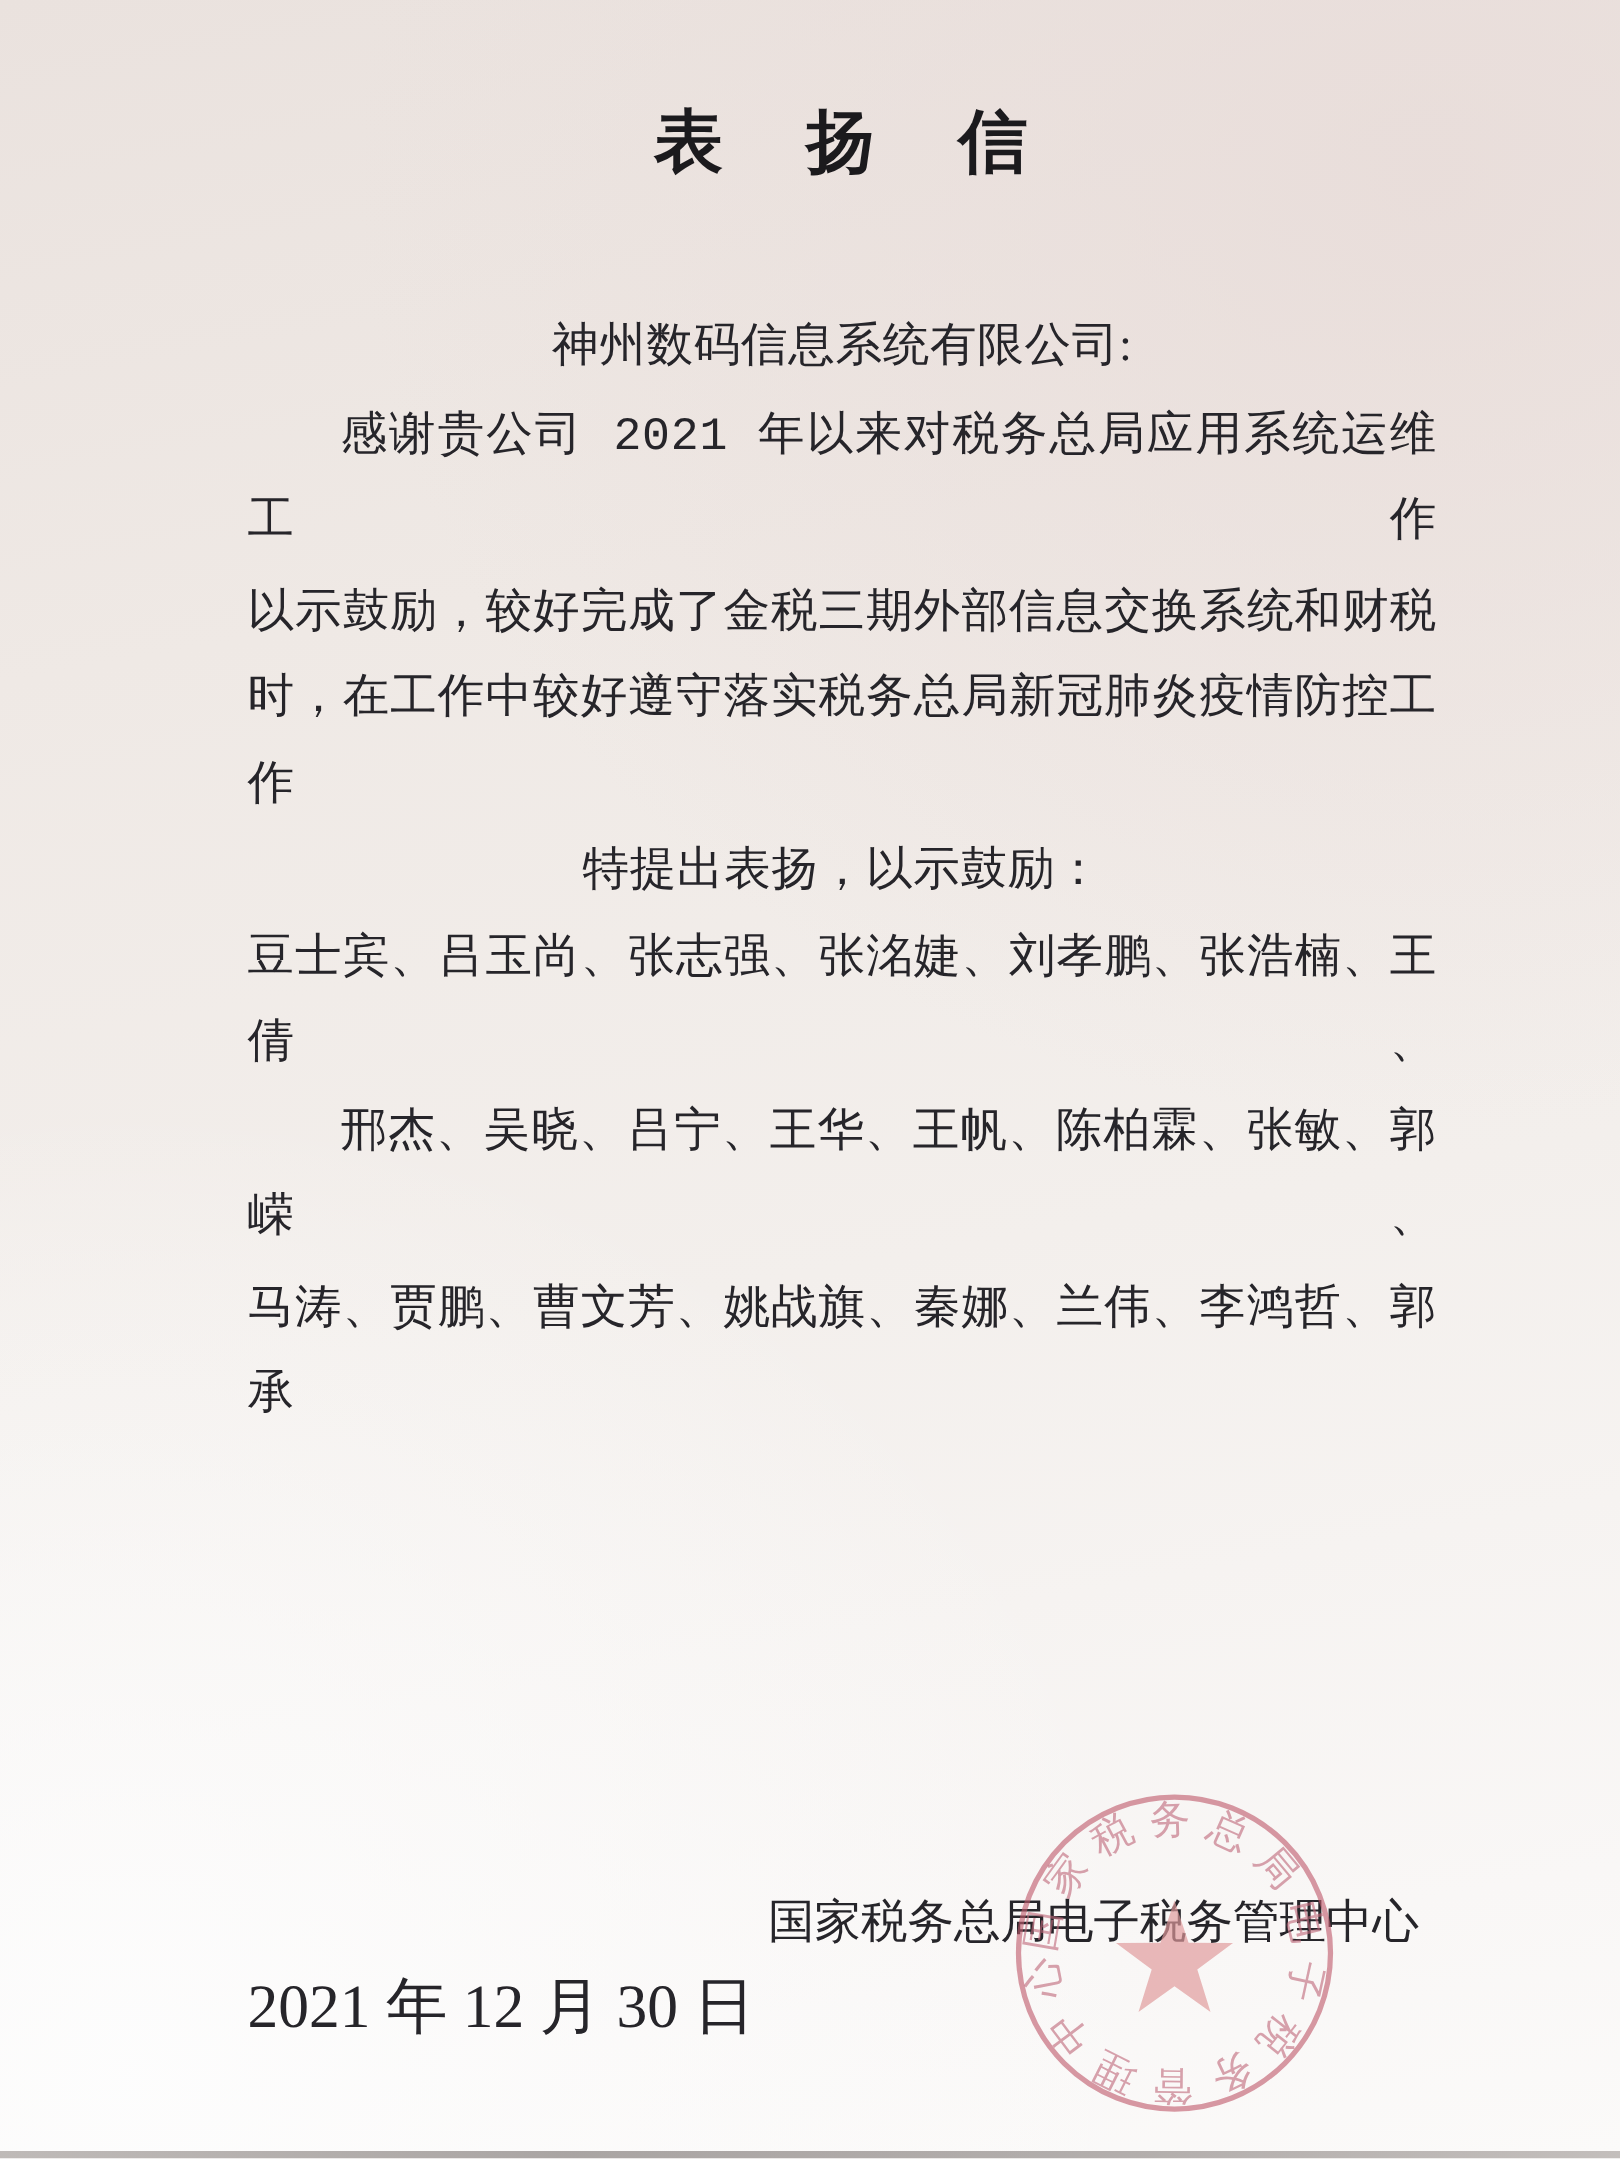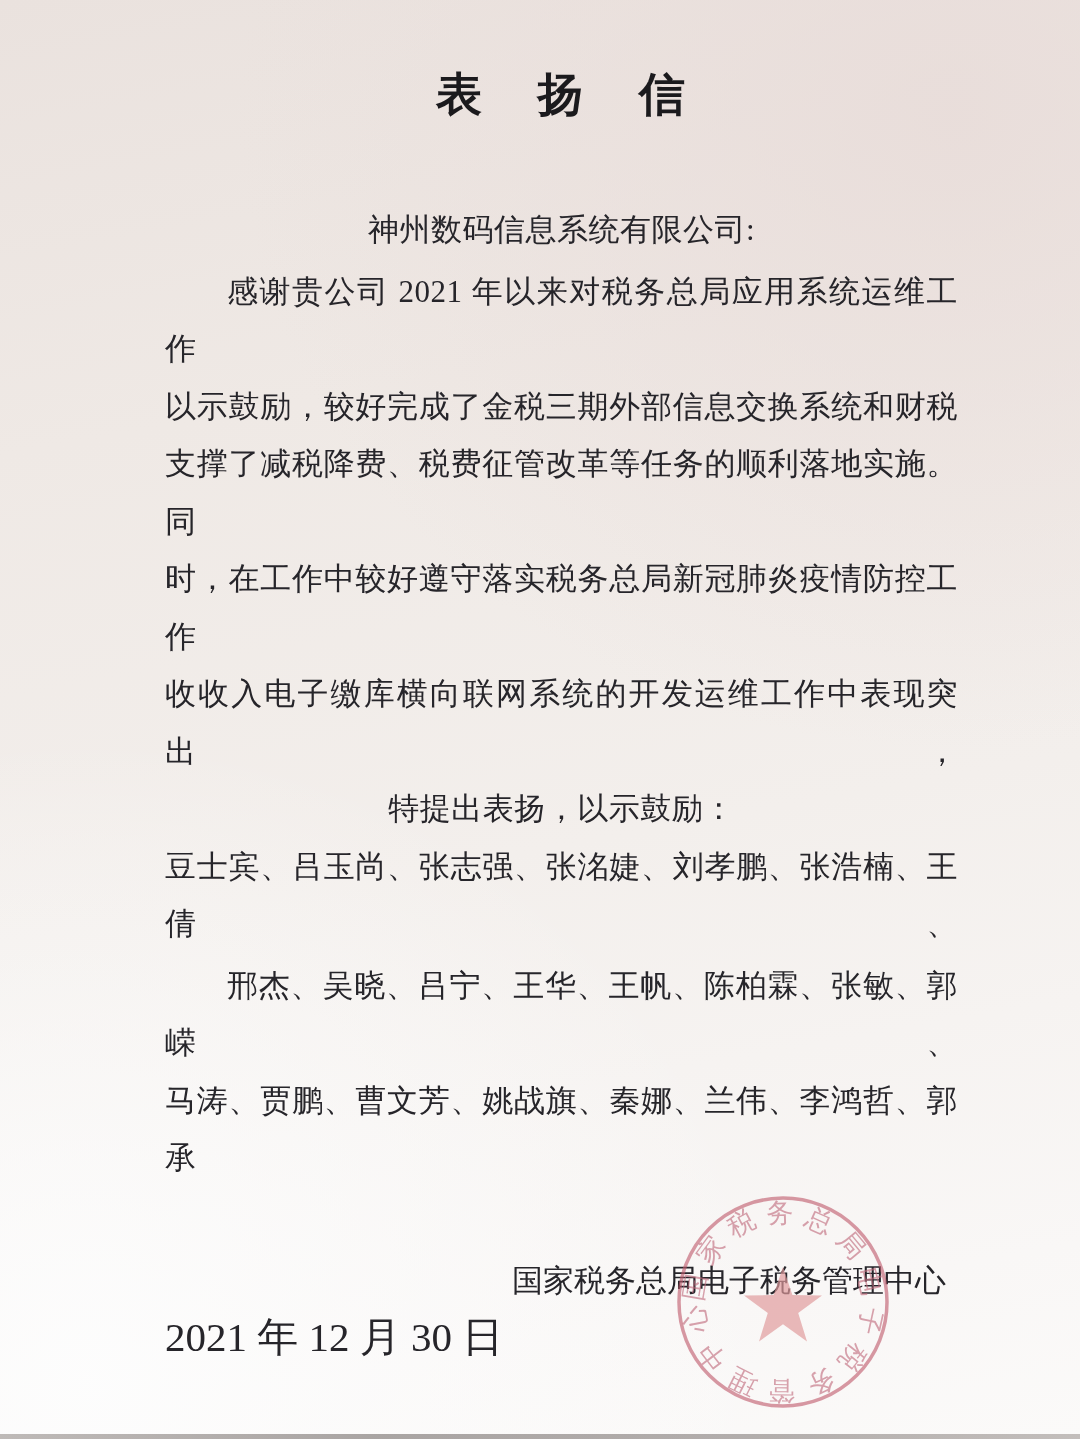--- a/index.html
+++ b/index.html
@@ -28,21 +28,21 @@
     text-align:center;word-spacing:40px;letter-spacing:2px;
     line-height:54px;
   }
   .body-lines{
     margin-top:79px;
     font-size:31px;line-height:57.5px;
     letter-spacing:0.5px;
   }
   .line{white-space:nowrap;text-align:center;}
   .line.justify{white-space:normal;text-align:justify;text-align-last:justify;}
-  .line.indent{text-indent:2em;}
+  .line.indent{text-indent:2em;font-family:Liberation Mono, monospace;}
   .line.indent{margin-top:4px;}
   .signature{
     position:absolute;left:165px;top:1252px;width:793px;
     font-size:31px;line-height:57px;text-align:right;
     padding-right:12px;box-sizing:border-box;color:#26252a;
   }
   .date{
     position:absolute;left:165px;top:1309px;width:793px;
     font-size:41px;line-height:57px;text-align:left;
     padding-right:68px;box-sizing:border-box;color:#26252a;
@@ -57,23 +57,21 @@
 <body>
 
 <div class="page">
 
   <div class="content">
     <div class="title">表 扬 信</div>
     <div class="body-lines">
         <div class="line plain">神州数码信息系统有限公司:</div>
         <div class="line indent justify">感谢贵公司 2021 年以来对税务总局应用系统运维工作</div>
         <div class="line justify">以示鼓励，较好完成了金税三期外部信息交换系统和财税</div>
-        <div class="line justify">支撑了减税降费、税费征管改革等任务的顺利落地实施。同</div>
         <div class="line justify">时，在工作中较好遵守落实税务总局新冠肺炎疫情防控工作</div>
-        <div class="line justify">收收入电子缴库横向联网系统的开发运维工作中表现突出，</div>
         <div class="line plain">特提出表扬，以示鼓励：</div>
         <div class="line justify">豆士宾、吕玉尚、张志强、张洺婕、刘孝鹏、张浩楠、王倩、</div>
         <div class="line indent justify">邢杰、吴晓、吕宁、王华、王帆、陈柏霖、张敏、郭嵘、</div>
         <div class="line justify">马涛、贾鹏、曹文芳、姚战旗、秦娜、兰伟、李鸿哲、郭承</div>
       </div>
   </div>
 
   <div class="signature">国家税务总局电子税务管理中心</div>
   <div class="date">2021 年 12 月 30 日</div>
 

